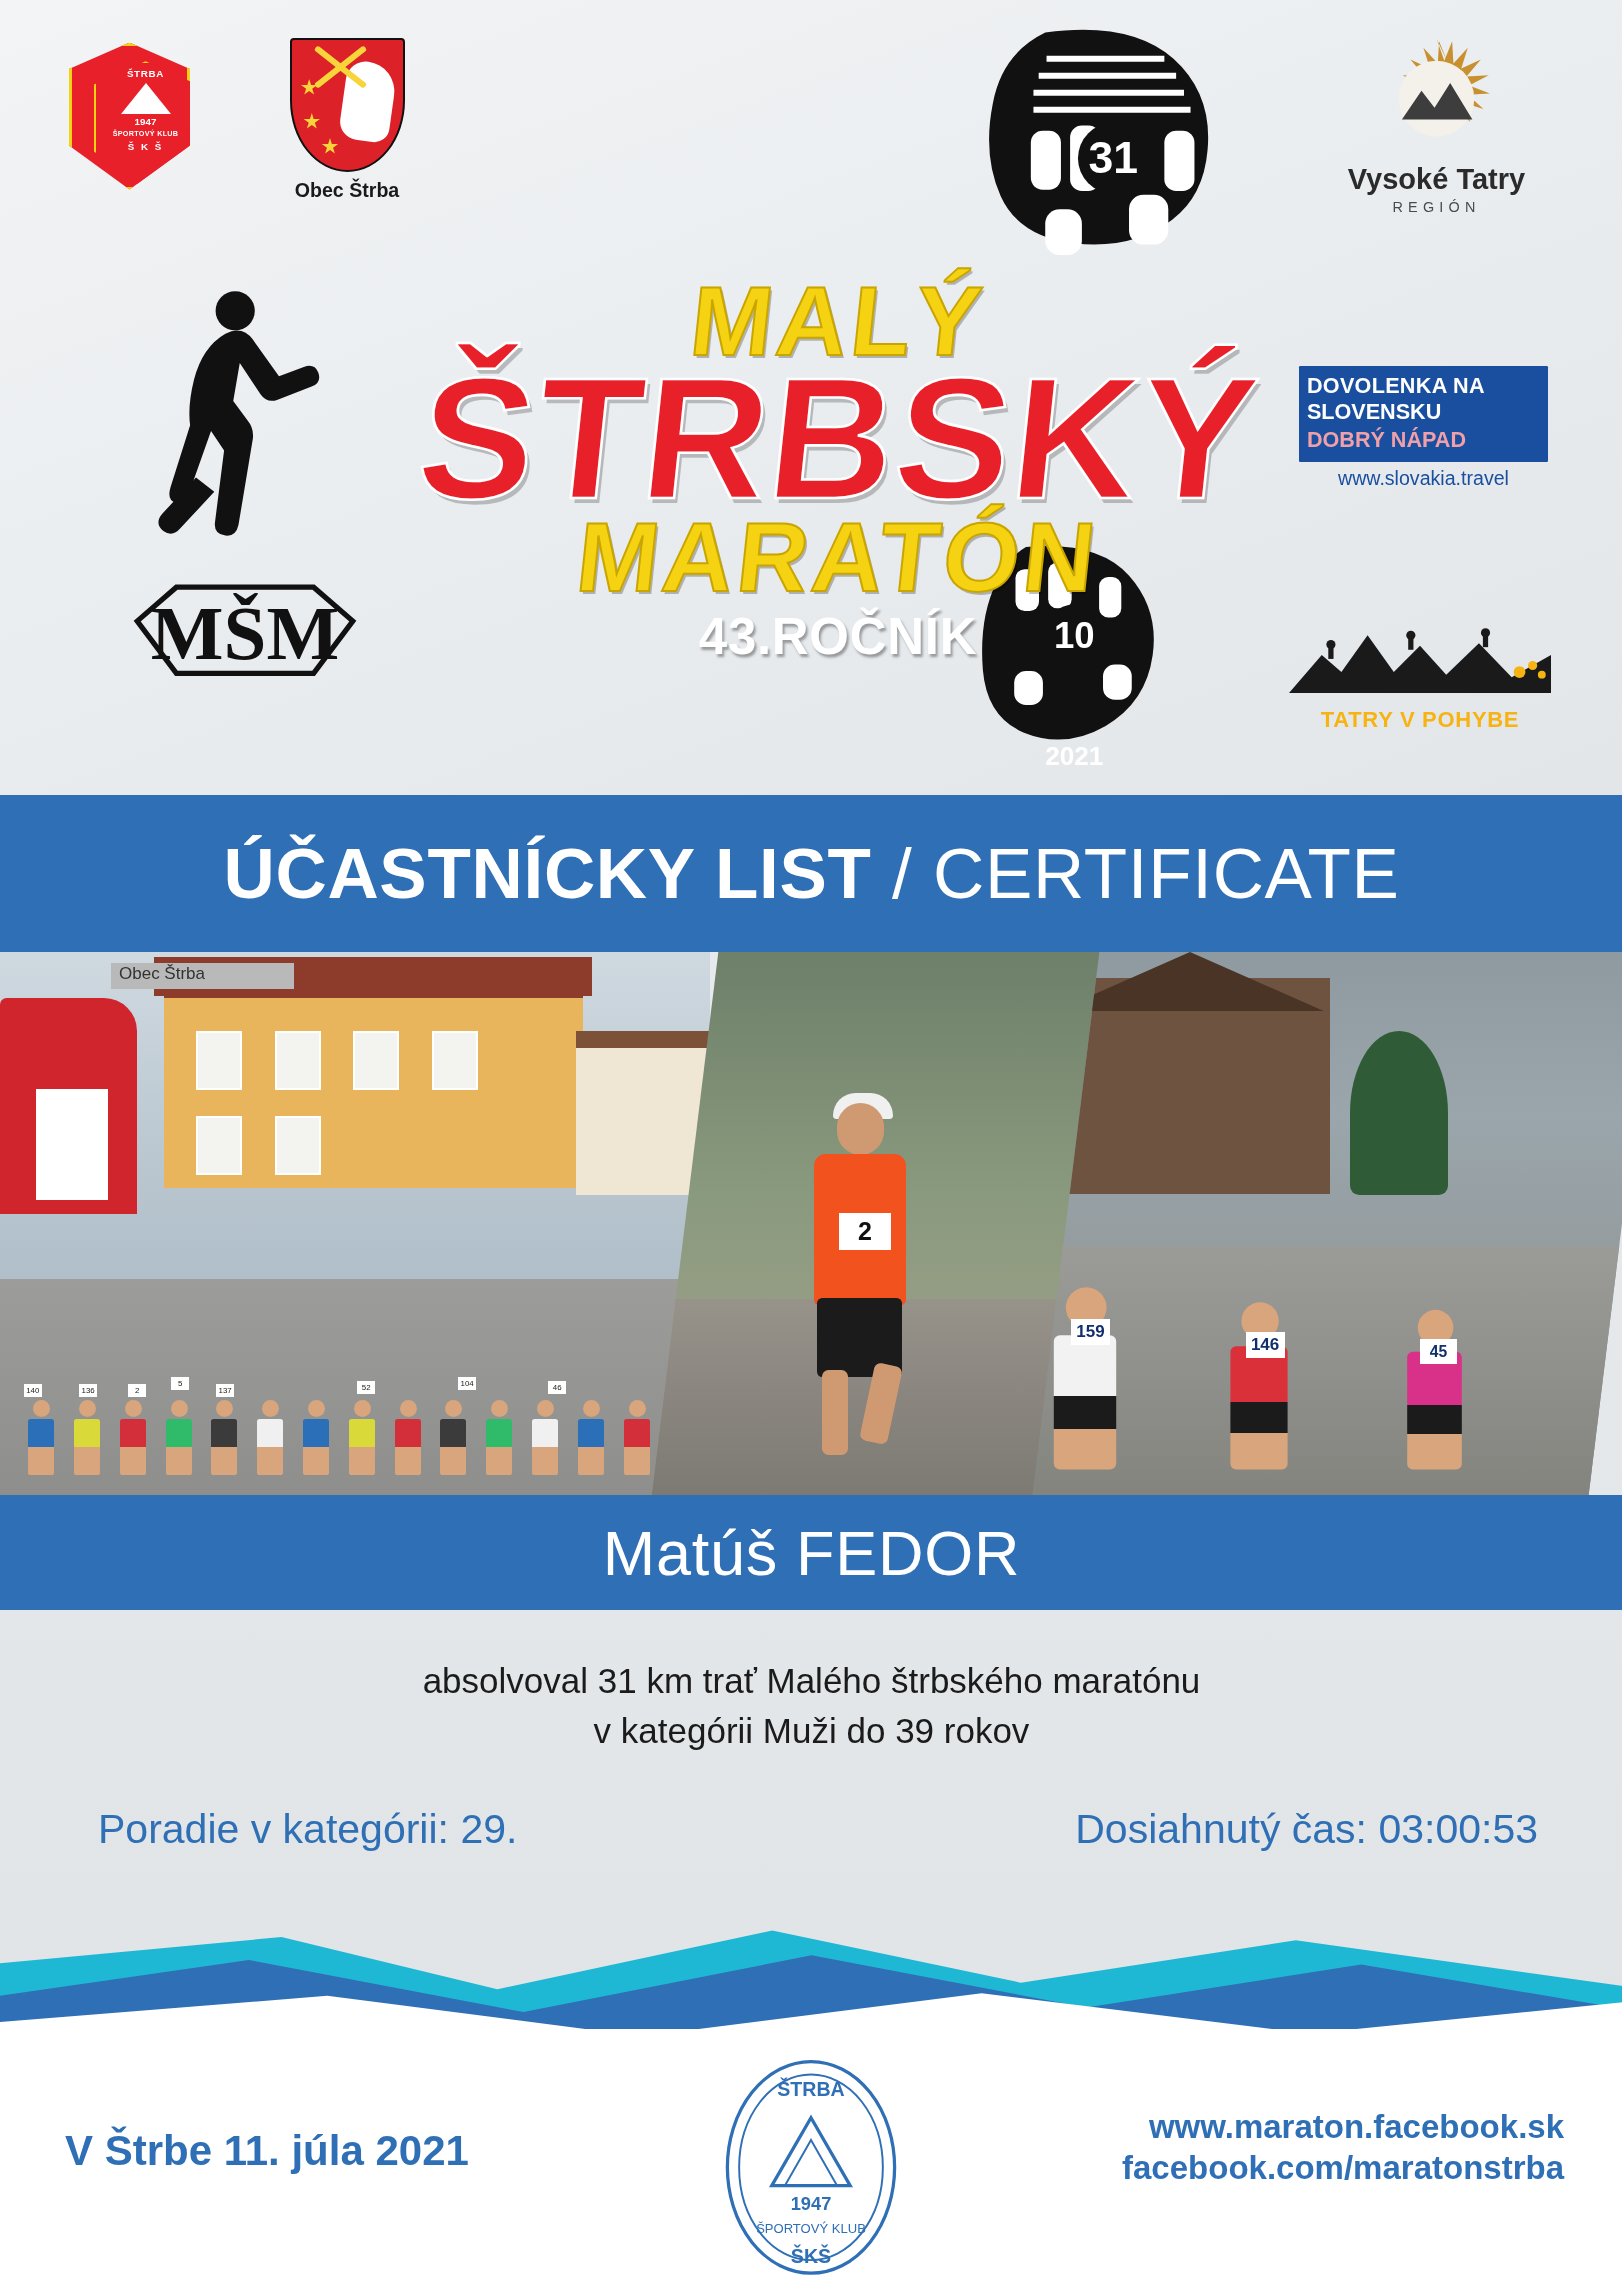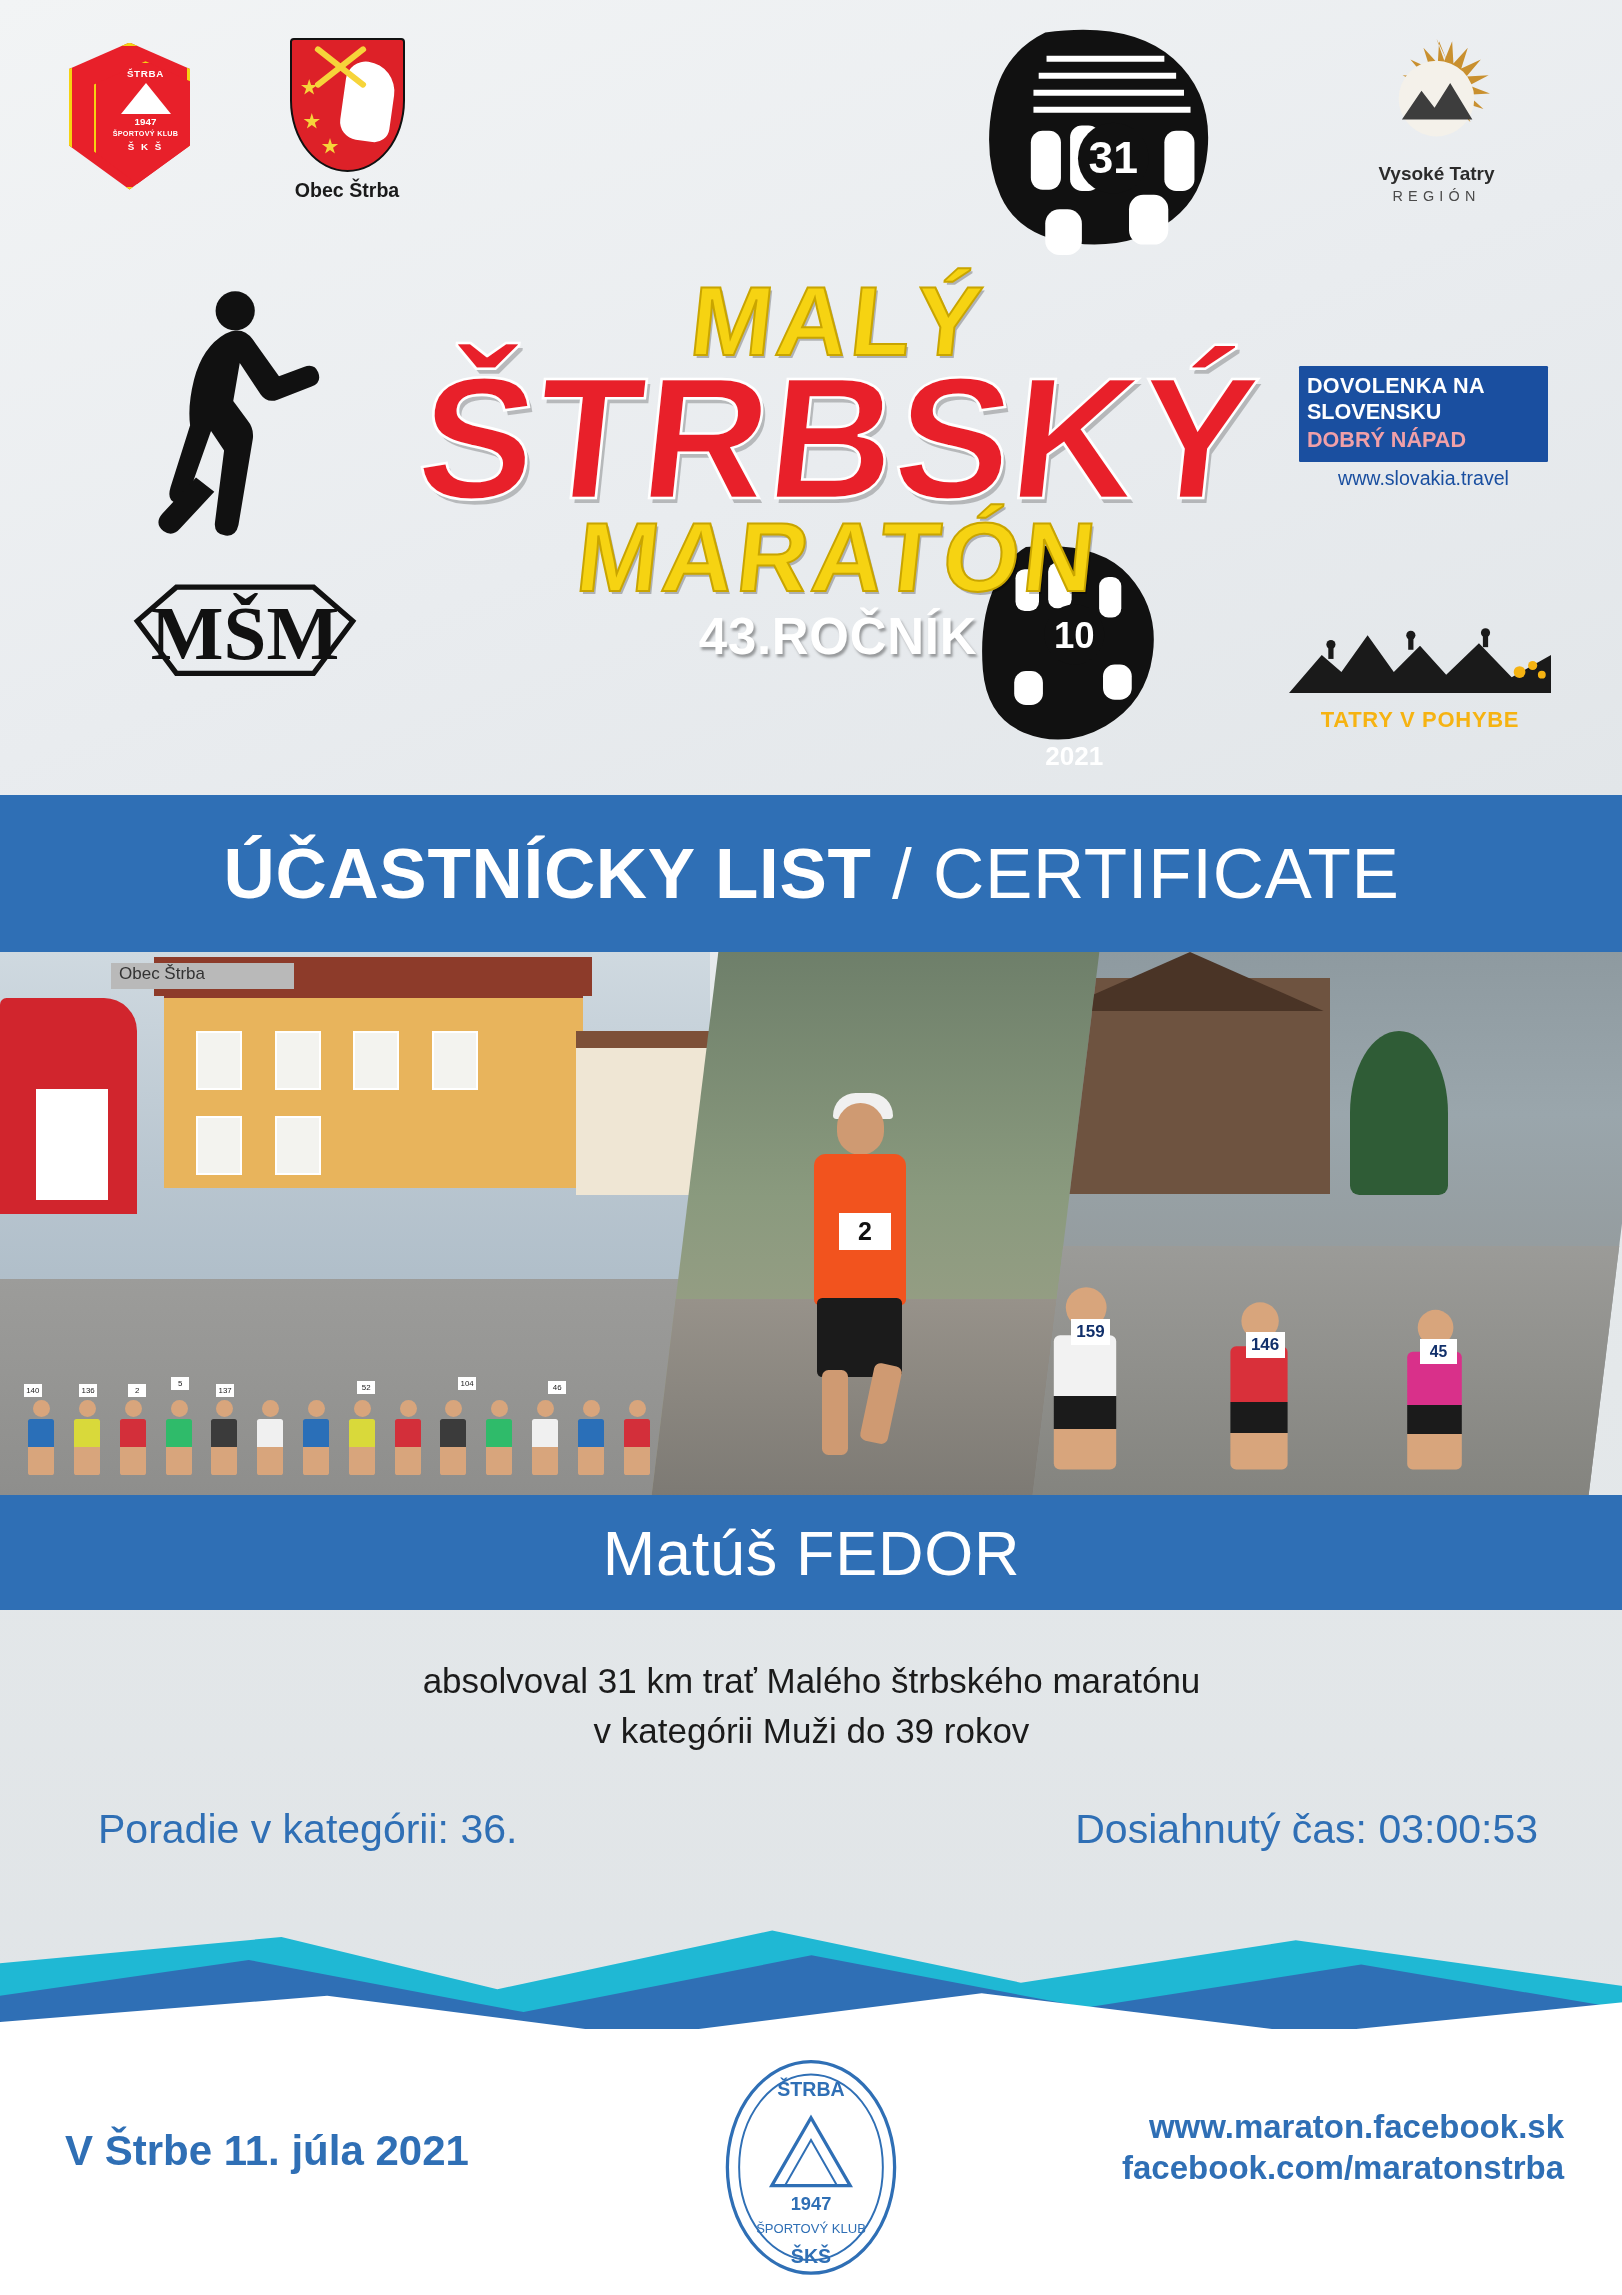--- a/index.html
+++ b/index.html
@@ -134,21 +134,21 @@
   }
 
   
   .vt {
     position: absolute; right: 62px; top: 36px; width: 249px; height: 190px;
     text-align:center;
   }
   .vt-sun {
     position:relative; margin: 0 auto; width: 137px; height: 124px;
   }
-  .vt-name { font-size: 19px; font-weight: 600; color:#2b2b2b; margin-top: 2.6px;}
+  .vt-name { font-size: 29px; font-weight: 600; color:#2b2b2b; margin-top: 2.6px;}
   .vt-sub { font-size: 14.4px; letter-spacing: 5.2px; color:#4a4a4a; margin-top: 3.9px;}
 
   
   .sk-travel {
     position: absolute; right: 75px; top: 366px; width: 249px; text-align:center;
   }
   .sk-box {
     background:#1a4fa0; padding: 6.5px 7.9px 9.2px; border-radius: 1.3px;
     color:#fff; text-align:left;
   }
@@ -541,21 +541,21 @@
   </div>
 
   <div class="body-txt">
     <div class="bt-line">absolvoval 31 km trať Malého štrbského maratónu</div>
     <div class="bt-line">v kategórii Muži do 39 rokov</div>
   </div>
 
   <div class="results">
     <div class="res">
       <span>Poradie v kategórii:</span>
-      <span>36.</span>
+      <span>29.</span>
     </div>
     <div class="res">
       <span>Dosiahnutý čas:</span>
       <span>03:00:53</span>
     </div>
   </div>
 
   <div class="waves">
     <svg viewBox="0 0 2480 190" preserveAspectRatio="none" width="1623" height="124" xmlns="http://www.w3.org/2000/svg">
       <path d="M0 60 L430 20 L760 100 L1180 10 L1560 90 L1980 25 L2480 95 L2480 190 L0 190 Z" fill="#1fb8d4"></path>

